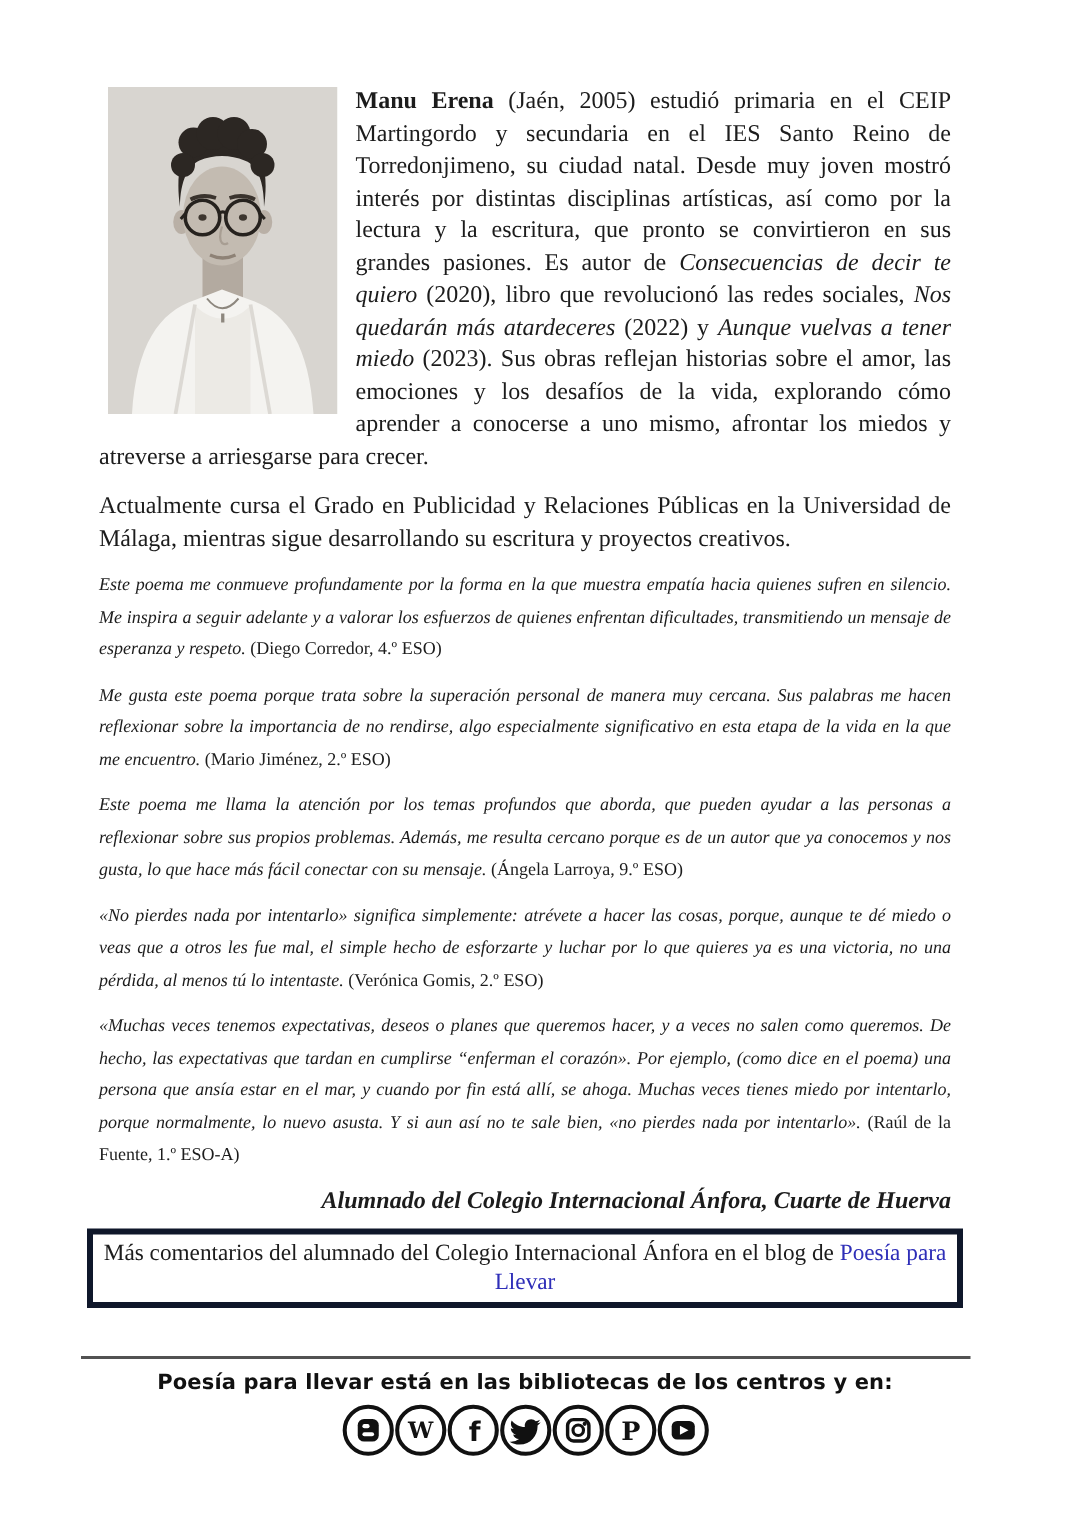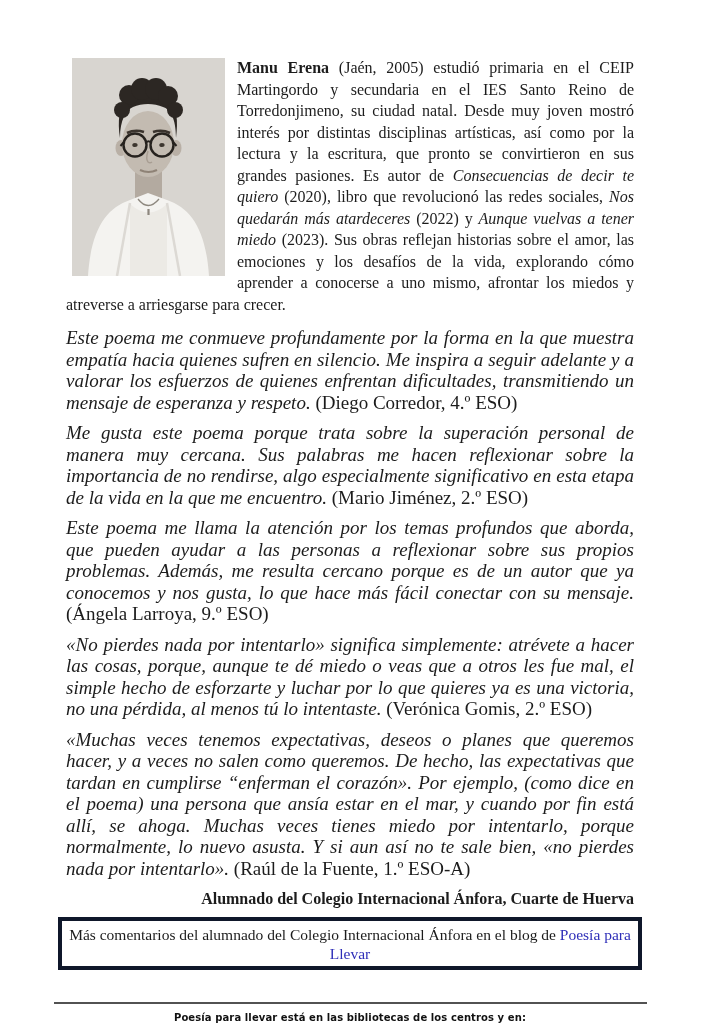--- a/index.html
+++ b/index.html
@@ -8,33 +8,33 @@
     font-family:"Liberation Serif", serif;color:#1c1c1c;
   }
   .page{padding:57px 66px 0 66px;box-sizing:border-box;width:700px;height:1024px;position:relative;border-radius:32px;}
   .bio-block{overflow:hidden;margin:0 0 12px 0;}
   .photo{float:left;width:153px;height:218px;margin:1px 12px 4px 6px;}
   .photo svg{display:block;}
   .bio-text{margin:0;text-align:justify;font-size:16px;line-height:21.5px;}
   .seg-b{font-weight:bold;}
   .seg-i{font-style:italic;}
   .body-text{margin:0 0 9px 0;text-align:justify;font-size:16px;line-height:21.5px;}
-  .comment{margin:0 0 9px 0;text-align:justify;font-size:19px;line-height:21.5px;}
+  .comment{margin:0 0 9px 0;text-align:justify;font-size:12px;line-height:21.5px;}
   .comment .c-text{font-style:italic;}
   .comment .c-attr{font-style:normal;}
-  .heading{margin:4px 0 0 0;text-align:right;font-weight:bold;font-size:16px;line-height:21px;}
+  .heading{margin:4px 0 0 0;text-align:right;font-weight:bold;font-size:16px;line-height:21px;font-style:italic;}
   .blog-box{
     margin:8px -8px 0 -8px;border:4px solid #0f172a;
     text-align:center;font-size:15.5px;line-height:19px;padding:3.5px 4px;
   }
   .blog-link{color:#2e2eb8;text-decoration:none;cursor:pointer;}
   .divider{border:none;border-top:2px solid #525252;margin:32px -13px 0 -12px;}
   .tagline{
     text-align:center;font-family:"DejaVu Sans", sans-serif;
-    font-size:10px;font-weight:bold;letter-spacing:0.1px;margin-top:8px;color:#111;
+    font-size:14px;font-weight:bold;letter-spacing:0.1px;margin-top:8px;color:#111;
   }
   .icons{display:flex;justify-content:center;align-items:center;margin-top:5px;}
   .sicon{width:37px;height:37px;display:block;margin:0 -1px;}
   .sicon svg{display:block;width:37px;height:37px;}
 </style>
 </head>
 <body>
 
 <div class="page">
 
@@ -68,20 +68,21 @@
         <path d="M74 84.5 q2.5 -2.5 5 0" stroke="#26221e" stroke-width="2" fill="none"></path>
         <path d="M51.5 84.5 L48.5 88" stroke="#26221e" stroke-width="2" fill="none"></path>
         <path d="M101.5 84.5 L104.5 88" stroke="#26221e" stroke-width="2" fill="none"></path>
         <path d="M76 93 q-2.5 8 0 11 q2 1.5 4 0" stroke="#a89e93" stroke-width="1.5" fill="none"></path>
         <path d="M68 112 q8.5 4 17 0" stroke="#8e8276" stroke-width="2.2" fill="none"></path>
       </svg>
     </div>
     <p class="bio-text"><span class="seg-b">Manu Erena</span><span> (Jaén, 2005) estudió primaria en el CEIP Martingordo y secundaria en el IES Santo Reino de Torredonjimeno, su ciudad natal. Desde muy joven mostró interés por distintas disciplinas artísticas, así como por la lectura y la escritura, que pronto se convirtieron en sus grandes pasiones. Es autor de </span><span class="seg-i">Consecuencias de decir te quiero</span><span> (2020), libro que revolucionó las redes sociales, </span><span class="seg-i">Nos quedarán más atardeceres</span><span> (2022) y </span><span class="seg-i">Aunque vuelvas a tener miedo</span><span> (2023). Sus obras reflejan historias sobre el amor, las emociones y los desafíos de la vida, explorando cómo aprender a conocerse a uno mismo, afrontar los miedos y atreverse a arriesgarse para crecer.</span></p>
   </section>
 
+  <p class="body-text">Actualmente cursa el Grado en Publicidad y Relaciones Públicas en la Universidad de Málaga, mientras sigue desarrollando su escritura y proyectos creativos.</p>
 
   <p class="comment"><span class="c-text">Este poema me conmueve profundamente por la forma en la que muestra empatía hacia quienes sufren en silencio. Me inspira a seguir adelante y a valorar los esfuerzos de quienes enfrentan dificultades, transmitiendo un mensaje de esperanza y respeto.</span> <span class="c-attr">(Diego Corredor, 4.º ESO)</span></p>
 
   <p class="comment"><span class="c-text">Me gusta este poema porque trata sobre la superación personal de manera muy cercana. Sus palabras me hacen reflexionar sobre la importancia de no rendirse, algo especialmente significativo en esta etapa de la vida en la que me encuentro.</span> <span class="c-attr">(Mario Jiménez, 2.º ESO)</span></p>
 
   <p class="comment"><span class="c-text">Este poema me llama la atención por los temas profundos que aborda, que pueden ayudar a las personas a reflexionar sobre sus propios problemas. Además, me resulta cercano porque es de un autor que ya conocemos y nos gusta, lo que hace más fácil conectar con su mensaje.</span> <span class="c-attr">(Ángela Larroya, 9.º ESO)</span></p>
 
   <p class="comment"><span class="c-text">«No pierdes nada por intentarlo» significa simplemente: atrévete a hacer las cosas, porque, aunque te dé miedo o veas que a otros les fue mal, el simple hecho de esforzarte y luchar por lo que quieres ya es una victoria, no una pérdida, al menos tú lo intentaste.</span> <span class="c-attr">(Verónica Gomis, 2.º ESO)</span></p>
 
   <p class="comment"><span class="c-text">«Muchas veces tenemos expectativas, deseos o planes que queremos hacer, y a veces no salen como queremos. De hecho, las expectativas que tardan en cumplirse “enferman el corazón». Por ejemplo, (como dice en el poema) una persona que ansía estar en el mar, y cuando por fin está allí, se ahoga. Muchas veces tienes miedo por intentarlo, porque normalmente, lo nuevo asusta. Y si aun así no te sale bien, «no pierdes nada por intentarlo».</span> <span class="c-attr">(Raúl de la Fuente, 1.º ESO-A)</span></p>

